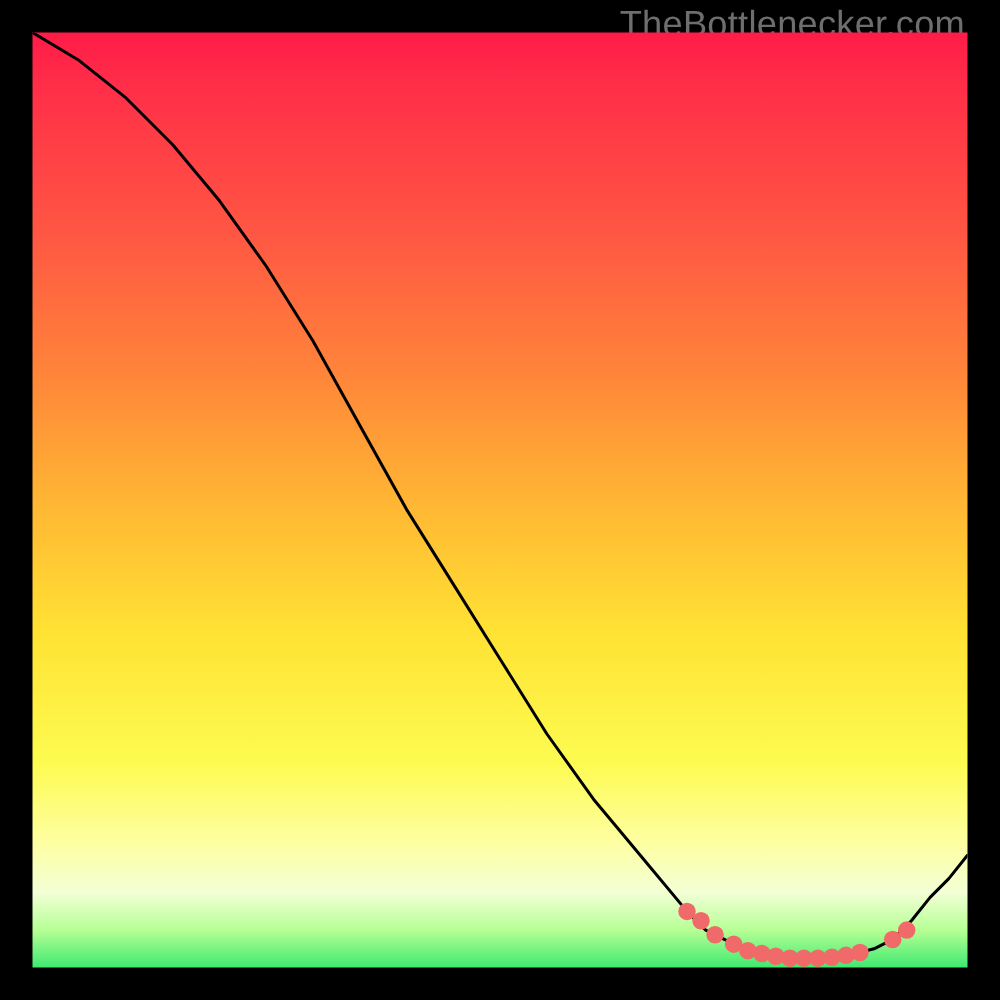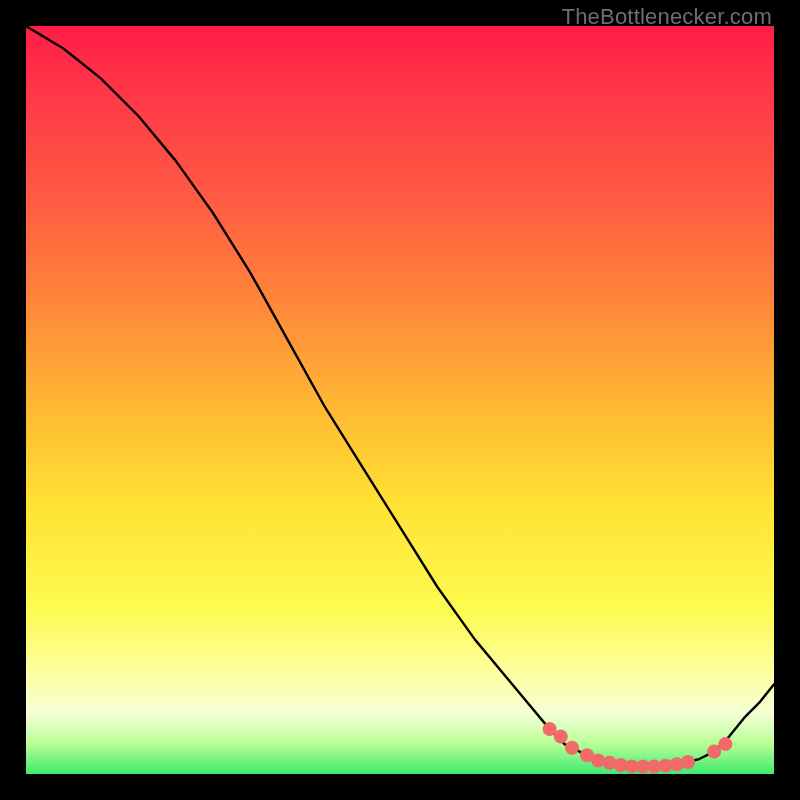--- a/index.html
+++ b/index.html
@@ -37,21 +37,21 @@
       #f3ffd6 92%,
       #b6ff95 96%,
       #3fe970 100%
     );
   }
   .watermark {
     position: absolute;
     top: 4px;
     right: 28px;
     color: #6e6e6e;
-    font-size: 22px;
+    font-size: 29px;
     letter-spacing: 0.2px;
     user-select: none;
   }
   svg.curve {
     position: absolute;
     left: 0;
     top: 0;
     width: 748px;
     height: 748px;
   }

